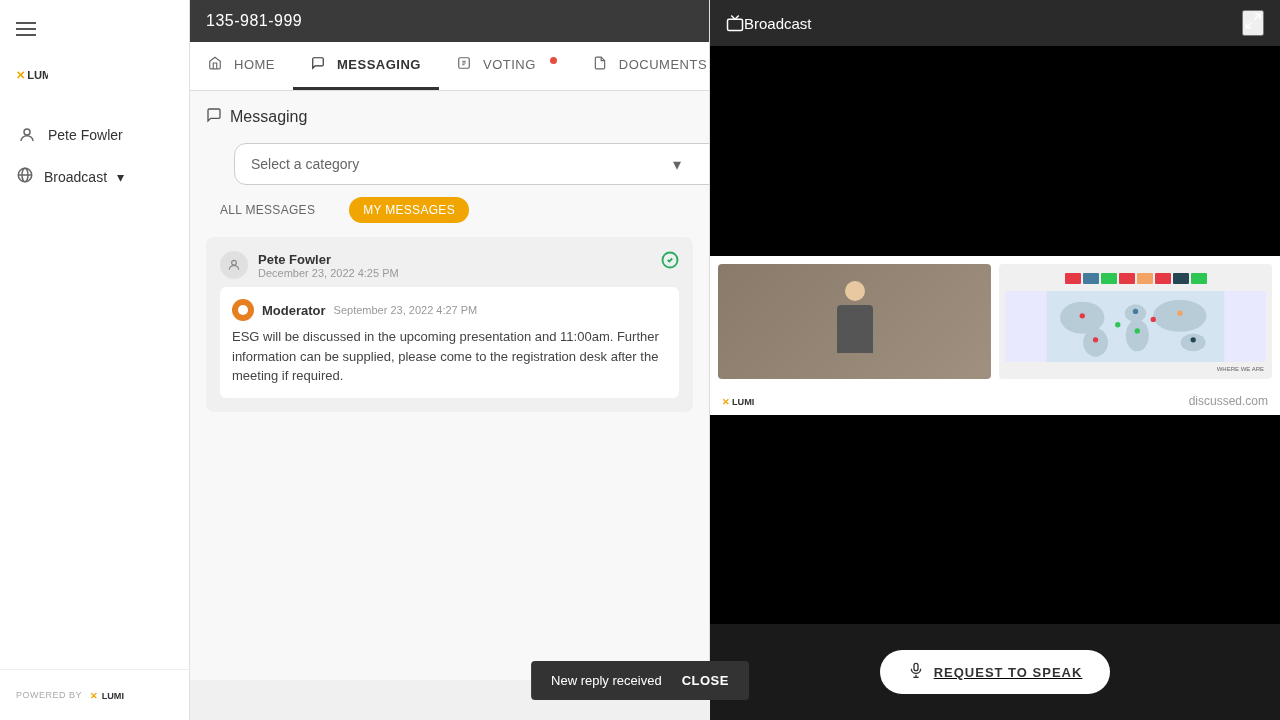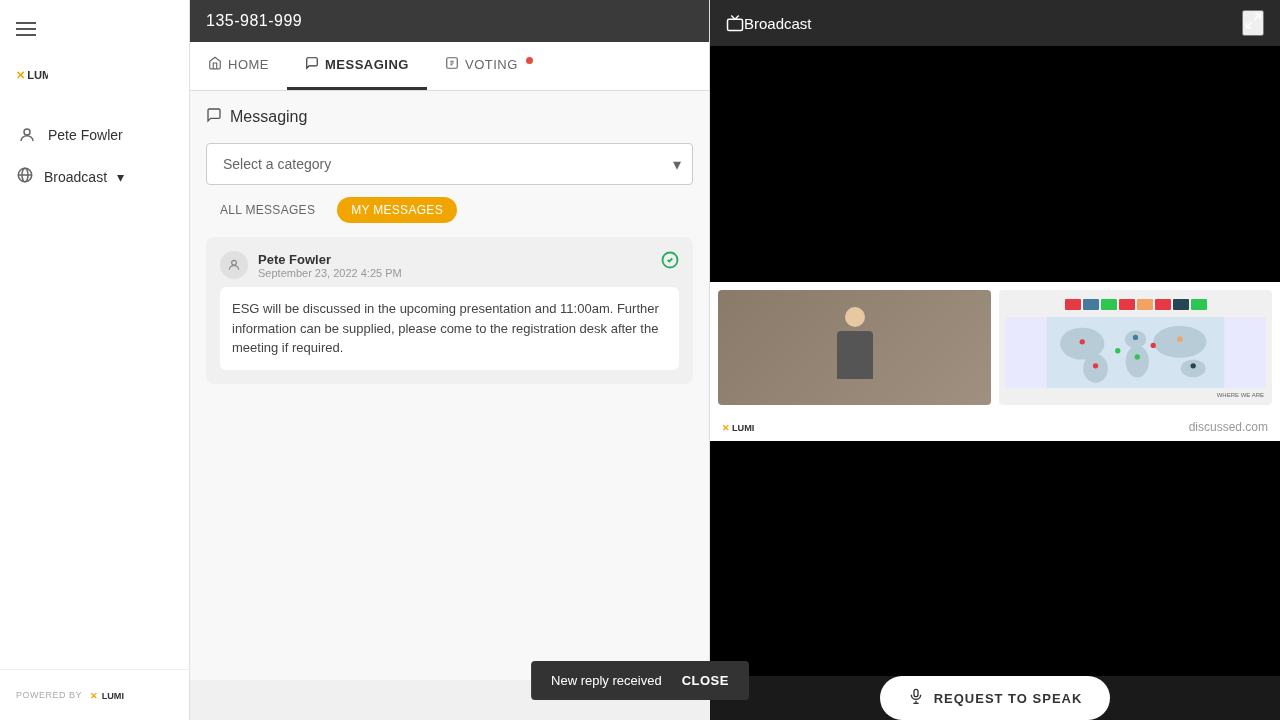--- a/index.html
+++ b/index.html
@@ -107,21 +107,21 @@
 
     
     .tabs {
       background: #fff;
       display: flex;
       border-bottom: 1px solid #ddd;
     }
     .tab {
       display: flex;
       align-items: center;
-      gap: 6px;
+      gap: 12px;
       padding: 14px 18px;
       font-size: 13px;
       color: #666;
       cursor: pointer;
       border-bottom: 3px solid transparent;
       text-transform: uppercase;
       letter-spacing: 0.5px;
     }
     .tab.active {
       color: #333;
@@ -158,26 +158,27 @@
 
     
     .category-select-wrapper {
       position: relative;
       margin-bottom: 12px;
     }
     .category-select {
       width: 100%;
       padding: 12px 16px;
       border: 1px solid #ccc;
-      border-radius: 4px;
+      border-radius: 12px;
       background: #fff;
       font-size: 14px;
       color: #666;
       appearance: none;
       cursor: pointer;
+      margin-left: 28px;
     }
     .category-select-arrow {
       position: absolute;
       right: 12px;
       top: 50%;
       transform: translateY(-50%);
       color: #666;
       pointer-events: none;
     }
 
@@ -211,21 +212,21 @@
     .char-count {
       text-align: right;
       font-size: 12px;
       color: #999;
       margin-bottom: 14px;
     }
 
     
     .message-filters {
       display: flex;
-      gap: 8px;
+      gap: 20px;
       margin-bottom: 14px;
       align-items: center;
     }
     .filter-btn {
       padding: 6px 14px;
       border-radius: 20px;
       font-size: 12px;
       cursor: pointer;
       border: none;
       font-weight: 500;
@@ -479,24 +480,25 @@
       font-size: 12px;
       color: #999;
     }
     .broadcast-bottom-video {
       flex: 1;
       background: #000;
       min-height: 160px;
     }
     .request-to-speak-bar {
       background: #1a1a1a;
-      padding: 0 16px;
+      padding: 26px 16px;
       display: flex;
       align-items: center;
       justify-content: center;
+      text-decoration: underline;
     }
     .request-to-speak-btn {
       background: #fff;
       color: #333;
       border: none;
       border-radius: 30px;
       padding: 12px 28px;
       font-size: 13px;
       font-weight: 700;
       letter-spacing: 1px;
@@ -594,20 +596,30 @@
       <span>MESSAGING</span>
     </div>
     <div class="tab">
       <span class="tab-icon">
         <svg width="14" height="14" viewBox="0 0 24 24" fill="none" stroke="#666" stroke-width="2">
           <rect x="3" y="3" width="18" height="18" rx="2"></rect>
             <path d="M9 9h6M9 12h6M9 15h4"></path>
         </svg>
       </span>
       <span>VOTING</span>
+      <span class="tab-dot"></span>
+    </div>
+    <div class="tab">
+      <span class="tab-icon">
+        <svg width="14" height="14" viewBox="0 0 24 24" fill="none" stroke="#666" stroke-width="2">
+          <path d="M14 2H6a2 2 0 00-2 2v16a2 2 0 002 2h12a2 2 0 002-2V8z"></path>
+          <polyline points="14 2 14 8 20 8"></polyline>
+        </svg>
+      </span>
+      <span>DOCUMENTS</span>
       <span class="tab-dot"></span>
     </div>
   </div>
 
   <div class="messaging-content">
     <div class="messaging-title">
       <span class="messaging-title-icon">
         <svg width="16" height="16" viewBox="0 0 24 24" fill="none" stroke="#555" stroke-width="2">
           <path d="M21 15a2 2 0 01-2 2H7l-4 4V5a2 2 0 012-2h14a2 2 0 012 2z"></path>
         </svg>
@@ -632,32 +644,44 @@
       <div class="message-card-header">
         <div class="message-user-info">
           <div class="user-avatar">
             <svg width="14" height="14" viewBox="0 0 24 24" fill="none" stroke="#888" stroke-width="2">
               <circle cx="12" cy="8" r="4"></circle>
                 <path d="M4 20c0-4 3.6-7 8-7s8 3 8 7"></path>
             </svg>
           </div>
           <div class="message-user-details">
             <div class="user-name">Pete Fowler</div>
-            <div class="message-time">September 23, 2022 4:25 PM</div>
+            <div class="message-time">December 23, 2022 4:25 PM</div>
           </div>
         </div>
         <span class="message-check">
           <svg width="18" height="18" viewBox="0 0 24 24" fill="none" stroke="#27ae60" stroke-width="2.5">
             <circle cx="12" cy="12" r="10"></circle>
             <polyline points="9 12 11 14 15 10"></polyline>
           </svg>
         </span>
       </div>
 
       <div class="moderator-reply">
+        <div class="moderator-header">
+          <div class="moderator-icon">
+            <svg width="12" height="12" viewBox="0 0 24 24" fill="white">
+              <circle cx="12" cy="12" r="10"></circle>
+              <text x="7" y="16" font-size="12" fill="white">i</text>
+            </svg>
+          </div>
+          <div>
+            <span class="moderator-name">Moderator</span>
+          </div>
+          <span class="moderator-time">September 23, 2022 4:27 PM</span>
+        </div>
         <div class="moderator-text">ESG will be discussed in the upcoming presentation and 11:00am. Further information can be supplied, please come to the registration desk after the meeting if required.</div>
       </div>
     </div>
   </div>
 </div>
 
 <div class="right-panel">
   <div class="broadcast-header">
     <div class="broadcast-title">
       <svg width="18" height="18" viewBox="0 0 24 24" fill="none" stroke="#fff" stroke-width="2">

